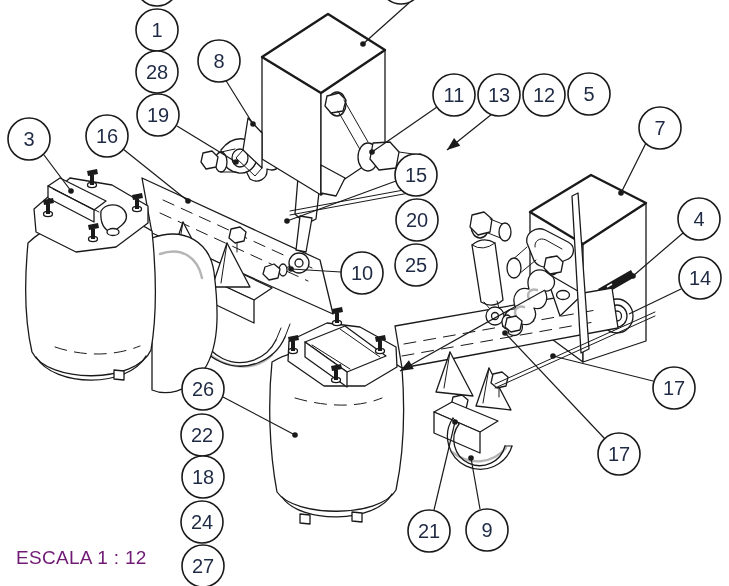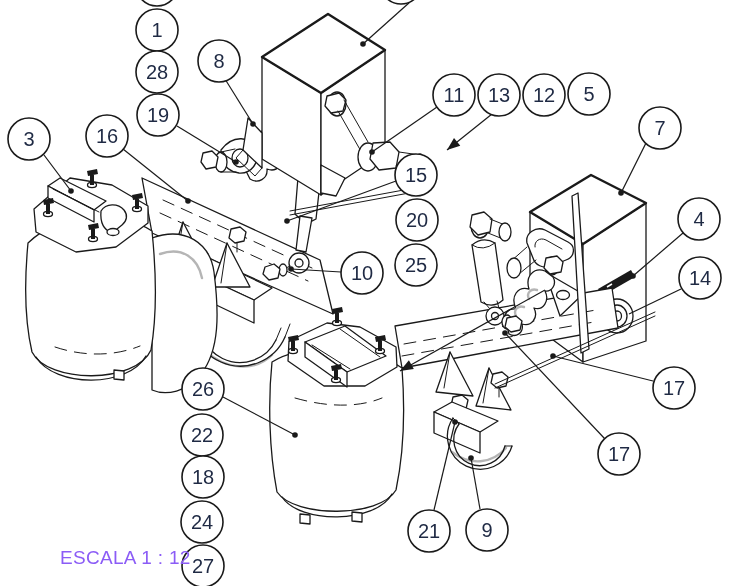--- a/index.html
+++ b/index.html
@@ -352,14 +352,14 @@
           <circle cx="429" cy="531" r="21" fill="#ffffff" stroke="#1a1a1a" stroke-width="1.6"></circle>
           <text x="429" y="531" text-anchor="middle" dominant-baseline="central" font-size="20" font-family="&quot;Liberation Sans&quot;, sans-serif" fill="#1f2a44">21</text>
         </g>
         <g>
           <circle cx="487" cy="530" r="21" fill="#ffffff" stroke="#1a1a1a" stroke-width="1.6"></circle>
           <text x="487" y="530" text-anchor="middle" dominant-baseline="central" font-size="20" font-family="&quot;Liberation Sans&quot;, sans-serif" fill="#1f2a44">9</text>
         </g>
       </g>
 </svg>
 
-<div class="scale-label" style="color: #8b5cf6; margin-left: 44px;">ESCALA 1 : 12</div>
+<div class="scale-label" style="color: #701a75;">ESCALA 1 : 12</div>
 </div>
 
 </body></html>

